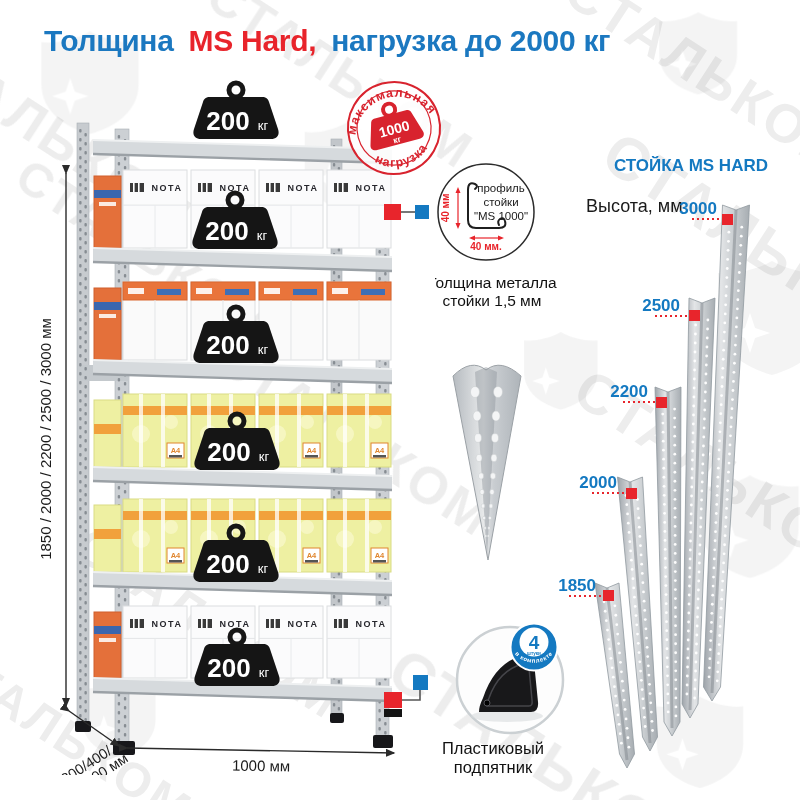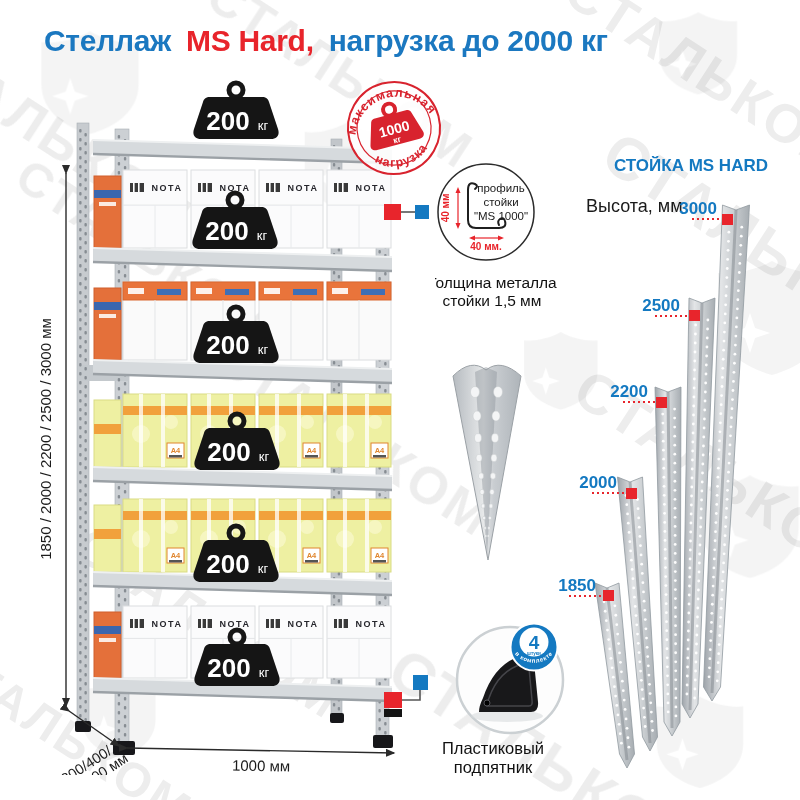--- a/index.html
+++ b/index.html
@@ -53,21 +53,21 @@
     <div class="wm-text" style="left:628px;top:118px;font-size:60px;transform:rotate(33deg)">СТАЛЬКОМ</div>
     <div class="wm-text" style="left:36px;top:148px;font-size:48px;transform:rotate(33deg)">СТАЛЬКОМ</div>
     <div class="wm-text" style="left:238px;top:326px;font-size:52px;transform:rotate(33deg)">СТАЛЬКОМ</div>
     <div class="wm-text" style="left:598px;top:356px;font-size:56px;transform:rotate(33deg)">СТАЛЬКОМ</div>
     <div class="wm-text" style="left:96px;top:516px;font-size:50px;transform:rotate(33deg)">СТАЛЬКОМ</div>
     <div class="wm-text" style="left:414px;top:634px;font-size:60px;transform:rotate(33deg)">СТАЛЬКОМ</div>
     <div class="wm-text" style="left:-44px;top:632px;font-size:48px;transform:rotate(33deg)">СТАЛЬКОМ</div>
   </div>
 
   <div class="title">
-    <span class="t-blue">Стеллаж</span>
+    <span class="t-blue">Толщина</span>
     <span class="t-red">MS Hard,</span>
     <span class="t-blue">нагрузка до 2000 кг</span>
   </div>
 
   <div class="post-title">СТОЙКА MS HARD</div>
   <div class="height-axis">Высота, мм</div>
 
   <svg id="shelf-svg" style="left:15px;top:65px" width="440" height="710" viewBox="0 0 440 710">
     <defs>
       <marker id="arrB" markerWidth="8" markerHeight="8" refX="6" refY="3" orient="auto">

